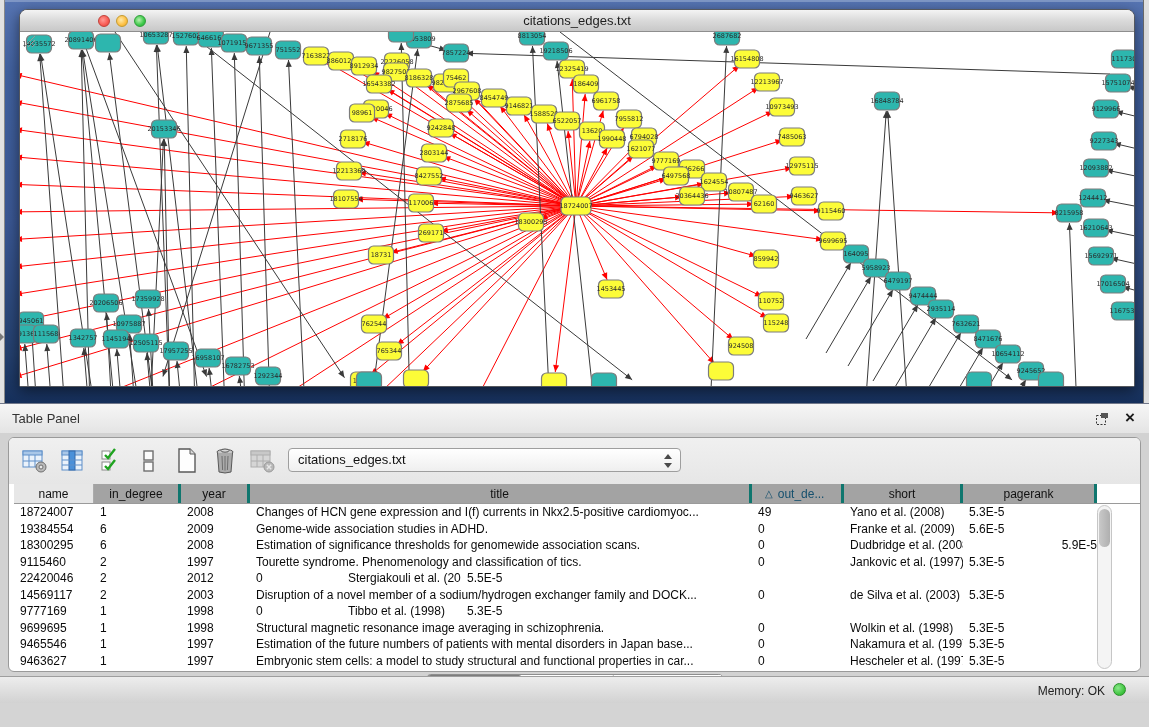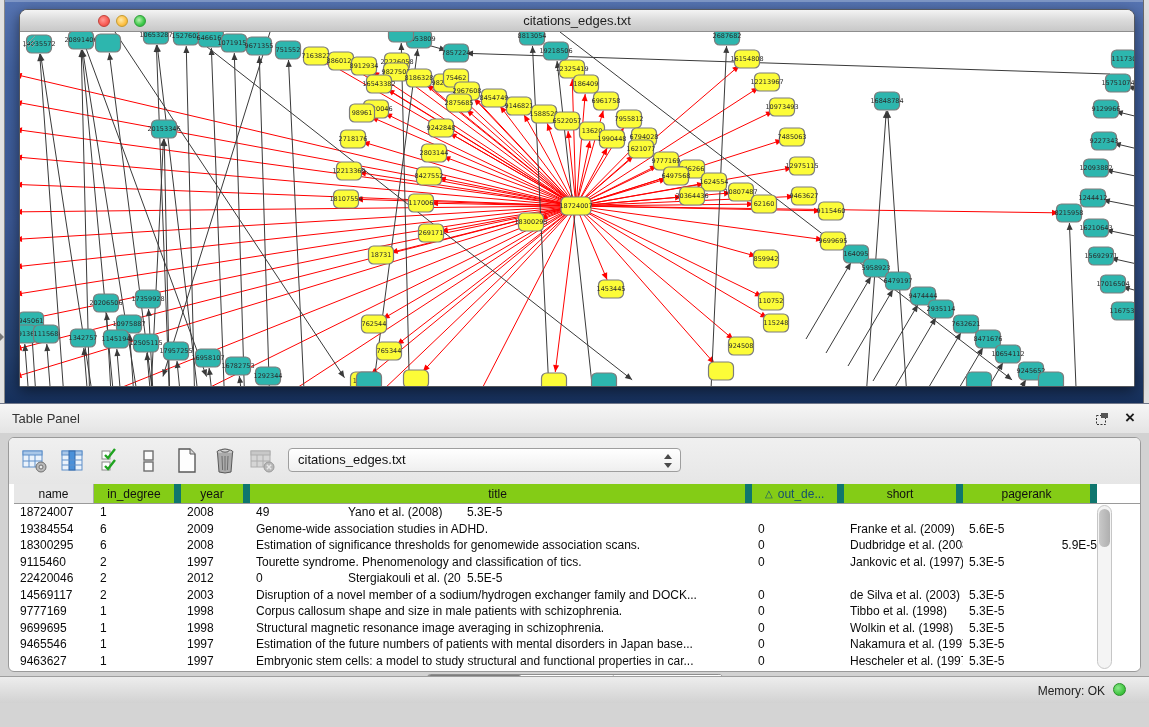--- a/index.html
+++ b/index.html
@@ -49,21 +49,21 @@
     background:linear-gradient(180deg,#FFFFFF,#EFEFEF); font-size:13px; color:#111; line-height:22px; padding-left:9px; }
   .combo-stepper { position:absolute; right:6px; top:3px; width:12px; height:18px; }
   .combo-stepper .up { position:absolute; top:2px; left:2px; width:0; height:0;
     border-left:4px solid transparent; border-right:4px solid transparent; border-bottom:5px solid #4A4A4A; }
   .combo-stepper .down { position:absolute; bottom:2px; left:2px; width:0; height:0;
     border-left:4px solid transparent; border-right:4px solid transparent; border-top:5px solid #4A4A4A; }
 
   
   .tbl { position:absolute; left:5px; top:46px; right:0; }
   .tbl-head { display:flex; height:20px; border-bottom:1px solid #9A9A9A; }
-  .th { background:#84cc16; border-right:7px solid #0f766e; font-size:12px; color:#111;
+  .th { background:#a3a3a3; border-right:3px solid #0f766e; font-size:12px; color:#111;
         display:flex; align-items:center; justify-content:center; overflow:hidden; white-space:nowrap; }
   .th.first { background:#E7E7E7; border-right:1px solid #ABABAB; }
   .th.sorted { justify-content:flex-start; padding-left:13px; color:#15506E; }
   .sort-tri { display:inline-block; margin-right:5px; font-size:10px; color:#15506E; }
   .tbl-rows { background:#FFF; }
   .tr { display:flex; height:16.5px; }
   .td { font-size:12px; color:#0A0A0A; padding-left:6px; overflow:hidden; white-space:nowrap; line-height:16.5px; }
   .vscroll { position:absolute; right:28px; top:67px; width:15px; height:164px;
     background:#F4F4F4; border:1px solid #C6C6C6; border-radius:8px; }
   .vthumb { position:absolute; left:1px; top:3px; width:11px; height:38px; background:linear-gradient(90deg,#C9C9C9,#AFAFAF); border-radius:6px; }
@@ -945,20 +945,21 @@
             <div class="th" style="width: 502px;">title</div>
             <div class="th sorted" style="width: 92px;"><span class="sort-tri">△</span>out_de...</div>
             <div class="th" style="width: 119px;">short</div>
             <div class="th" style="width: 134px;">pagerank</div>
           </div>
         <div class="tbl-rows" id="tbl-rows">
             <div class="tr">
               <div class="td" style="width: 80px;">18724007</div>
               <div class="td" style="width: 87px;">1</div>
               <div class="td" style="width: 69px;">2008</div>
+              <div class="td" style="width: 502px;">Changes of HCN gene expression and I(f) currents in Nkx2.5-positive cardiomyoc...</div>
               <div class="td" style="width: 92px;">49</div>
               <div class="td" style="width: 119px;">Yano et al. (2008)</div>
               <div class="td" style="width: 134px;">5.3E-5</div>
             </div>
             <div class="tr">
               <div class="td" style="width: 80px;">19384554</div>
               <div class="td" style="width: 87px;">6</div>
               <div class="td" style="width: 69px;">2009</div>
               <div class="td" style="width: 502px;">Genome-wide association studies in ADHD.</div>
               <div class="td" style="width: 92px;">0</div>
@@ -997,21 +998,20 @@
               <div class="td" style="width: 69px;">2003</div>
               <div class="td" style="width: 502px;">Disruption of a novel member of a sodium/hydrogen exchanger family and DOCK...</div>
               <div class="td" style="width: 92px;">0</div>
               <div class="td" style="width: 119px;">de Silva et al. (2003)</div>
               <div class="td" style="width: 134px;">5.3E-5</div>
             </div>
             <div class="tr">
               <div class="td" style="width: 80px;">9777169</div>
               <div class="td" style="width: 87px;">1</div>
               <div class="td" style="width: 69px;">1998</div>
-              <div class="td" style="width: 502px;">Corpus callosum shape and size in male patients with schizophrenia.</div>
               <div class="td" style="width: 92px;">0</div>
               <div class="td" style="width: 119px;">Tibbo et al. (1998)</div>
               <div class="td" style="width: 134px;">5.3E-5</div>
             </div>
             <div class="tr">
               <div class="td" style="width: 80px;">9699695</div>
               <div class="td" style="width: 87px;">1</div>
               <div class="td" style="width: 69px;">1998</div>
               <div class="td" style="width: 502px;">Structural magnetic resonance image averaging in schizophrenia.</div>
               <div class="td" style="width: 92px;">0</div>

